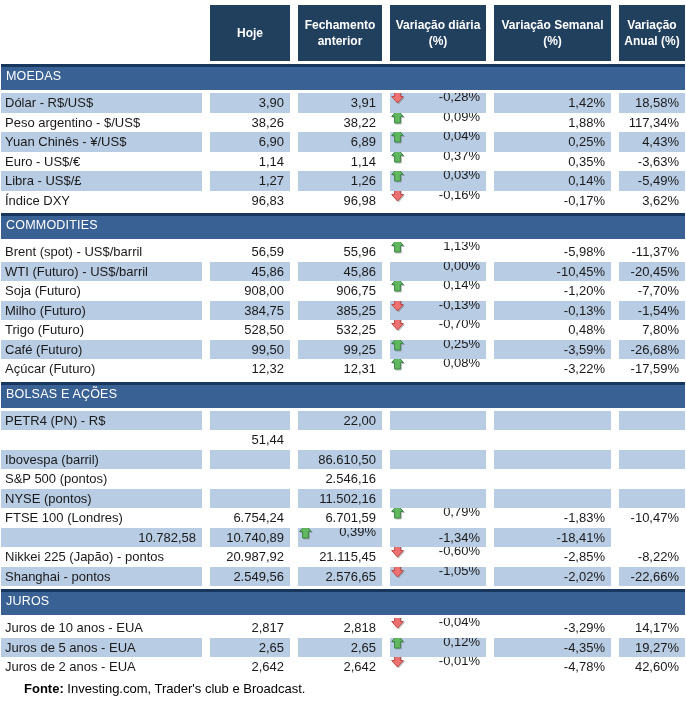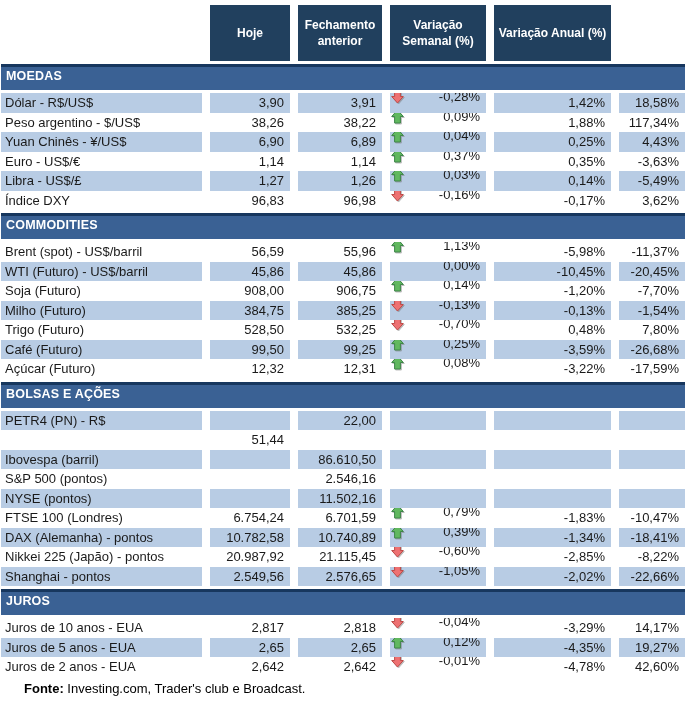--- a/index.html
+++ b/index.html
@@ -23,21 +23,21 @@
   .thead .hcell{
     background:var(--header_bg); color:#fff; font-weight:bold; font-size:12px;
     height:56px; display:flex; align-items:center; justify-content:center;
     text-align:center; line-height:1.35; padding:0 2px; box-sizing:border-box;
   }
   .thead .hcell.empty{background:transparent;}
 
   
   .section-bar{
     background:var(--section_bg); border-top:3px solid var(--section_border);
-    color:#fff; font-weight:bold; font-size:12.5px; letter-spacing:.2px;
+    color:#fff; font-weight:normal; font-size:12.5px; letter-spacing:.2px;
     height:26px; box-sizing:border-box; padding:2px 0 0 5px; margin:3px 0;
   }
 
   
   .row{height:19.5px; font-size:13px;text-align:center;}
   .row .cell{display:flex; align-items:center; height:100%; box-sizing:border-box; overflow:hidden; white-space:nowrap;}
   .row.blue .cell{background:var(--stripe);}
   .cell.label{padding-left:4px;}
   .cell.num{justify-content:flex-end; padding-right:6px;}
   .cell.diaria{padding:0 6px 12px 1px;}
@@ -54,20 +54,21 @@
 </style>
 </head>
 <body>
 
 <div class="wrap">
 
   <div class="grid-row thead">
     <div class="hcell empty"></div>
     <div class="hcell">Hoje</div>
     <div class="hcell">Fechamento anterior</div>
+    <div class="hcell">Variação diária (%)</div>
     <div class="hcell">Variação Semanal (%)</div>
     <div class="hcell">Variação Anual (%)</div>
   </div>
 
   <div id="tbody">
       <div class="section-bar">MOEDAS</div>
       <div class="grid-row row blue">
         <div class="cell label">Dólar - R$/US$</div>
         <div class="cell num">3,90</div>
         <div class="cell num">3,91</div>
@@ -317,21 +318,20 @@
             <svg width="13" height="15" viewBox="0 0 13 15">
               <path d="M6.5 1 L12.3 7.5 H9.4 V14 H3.6 V7.5 H0.7 Z"></path>
             </svg>
           </span>
           <div class="val">0,79%</div>
         </div>
         <div class="cell num">-1,83%</div>
         <div class="cell num">-10,47%</div>
       </div>
       <div class="grid-row row blue">
-        <div class="cell label">DAX (Alemanha) - pontos</div>
         <div class="cell num">10.782,58</div>
         <div class="cell num">10.740,89</div>
         <div class="cell diaria">
           <span class="arr up">
             <svg width="13" height="15" viewBox="0 0 13 15">
               <path d="M6.5 1 L12.3 7.5 H9.4 V14 H3.6 V7.5 H0.7 Z"></path>
             </svg>
           </span>
           <div class="val">0,39%</div>
         </div>

